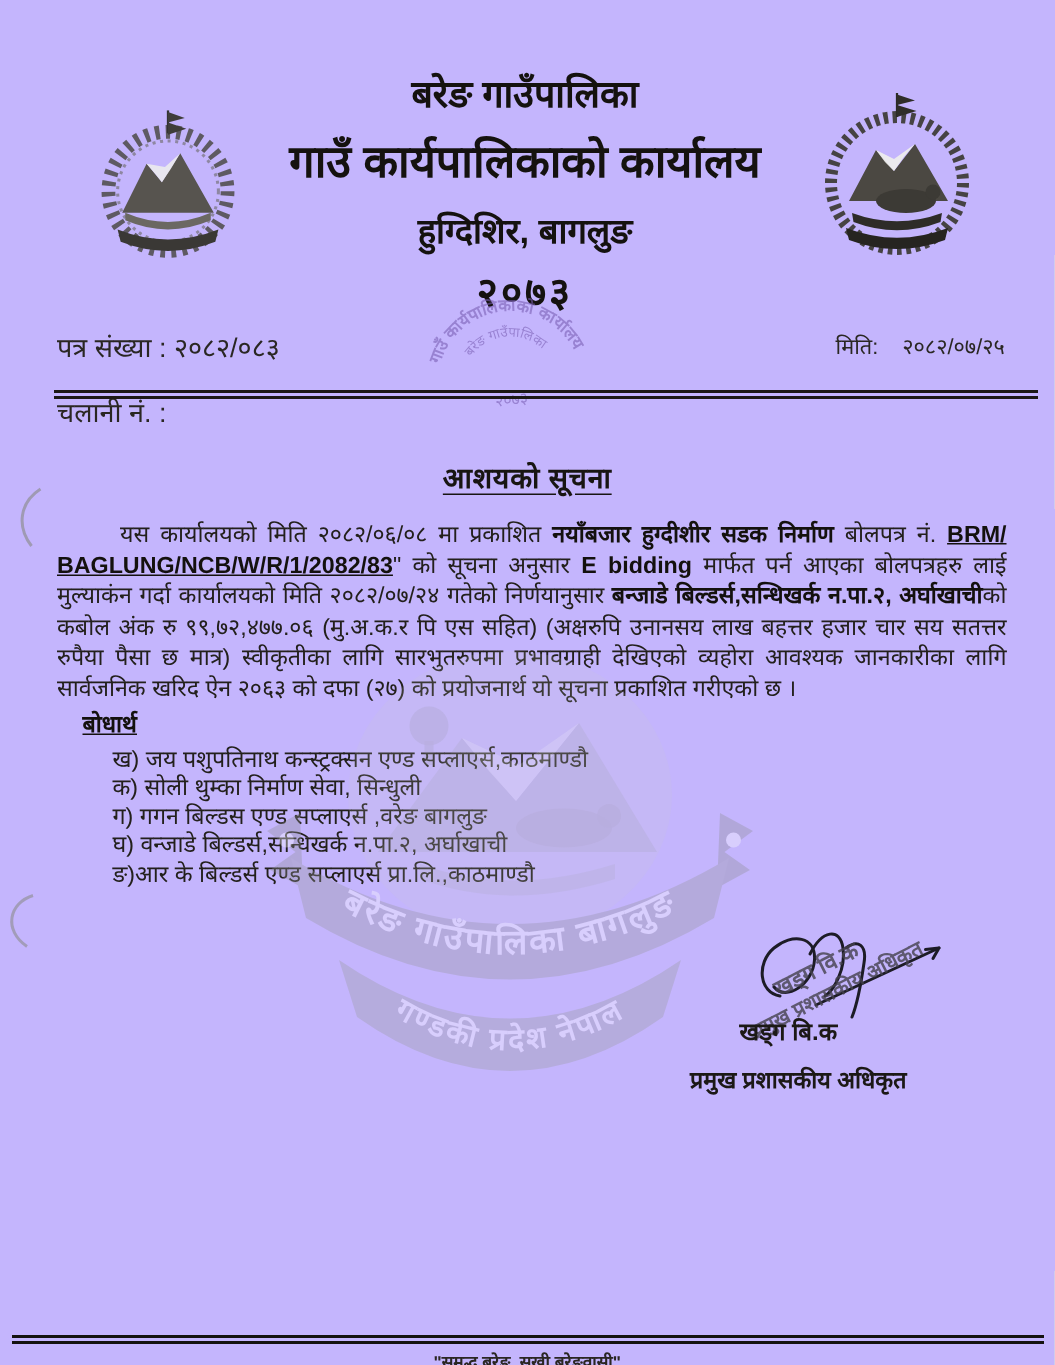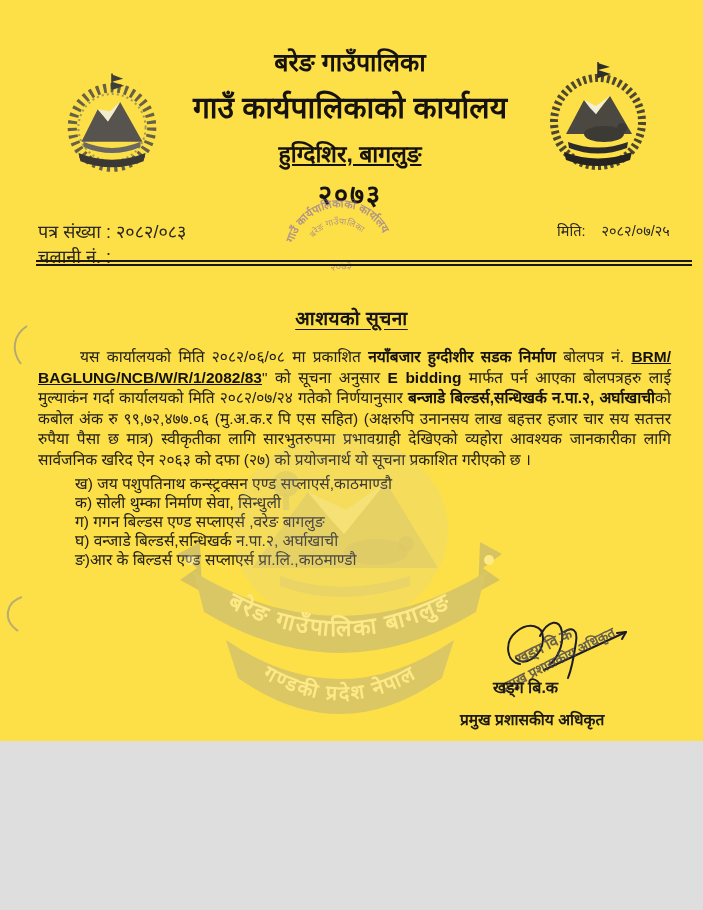--- a/index.html
+++ b/index.html
@@ -1,37 +1,37 @@
 <!DOCTYPE html>
 <html><head>
 <meta charset="utf-8">
 <style>
   html,body { margin:0; padding:0; background:#dedede; }
   .page {
-    position:relative; width:703px; height:741px; margin:0 auto;
-    background:#fde047; overflow:hidden;
+    position:relative; width:703px; height:910px; margin:0 auto;
+    background:#c4b5fd; overflow:hidden;
     font-family:"Liberation Sans","DejaVu Sans",sans-serif;
     color:#25211e;
   }
   
   .letterhead { position:absolute; left:160px; top:44px; width:380px; text-align:center; color:#15120f; }
   .lh1 { font-size:25px; font-weight:bold; }
   .lh2 { font-size:30px; font-weight:bold; margin-top:8px; }
-  .lh3 { font-size:23px; font-weight:bold; margin-top:10px;text-decoration:underline; }
+  .lh3 { font-size:23px; font-weight:bold; margin-top:10px; }
   .lh4 { font-size:23px; font-weight:bold; margin-top:9px; }
   .lh-year { font-size:27px; font-weight:bold; margin-top:6px; letter-spacing:2px; }
   .emblem { position:absolute; }
   .emblem-left  { left:56px;  top:70px; width:112px; height:108px; }
   .emblem-right { left:538px; top:56px; width:120px; height:132px; }
   
   .round-stamp { position:absolute; left:279px; top:170px; width:116px; height:116px;
                  opacity:.58; transform:rotate(-6deg); }
   
   .meta-left { position:absolute; left:38px; top:219px; font-size:18px; color:#2a2723; }
-  .meta-left .row2 { margin-top:1px; }
+  .meta-left .row2 { margin-top:19px; }
   .meta-date { position:absolute; left:557px; top:220px; font-size:14.5px; display:flex; gap:16px; color:#2a2723; }
   .rule { position:absolute; left:36px; width:656px; top:260px; height:2px;
           border-top:2px solid #1b1815; border-bottom:2px solid #1b1815; }
   
   .subject { position:absolute; left:0; right:0; top:272px; text-align:center;
              font-size:19px; font-weight:bold; text-decoration:underline;
              text-underline-offset:4px; letter-spacing:.5px; color:#181512;margin-top:33px; }
   
   .body-block { position:absolute; left:38px; top:327px; width:633px;
                 font-size:15.5px; line-height:20.6px; text-align:justify; color:#23201c;margin-top:20px; }
@@ -120,20 +120,21 @@
   <div class="meta-date">
     <span>मिति:</span>
     <span>२०८२/०७/२५</span>
   </div>
   <div class="rule"></div>
 
   <div class="subject">आशयको सूचना</div>
 
   <div class="body-block">
     <p><span class="">यस कार्यालयको मिति २०८२/०६/०८ मा प्रकाशित </span><span class="b">नयाँबजार हुग्दीशीर सडक निर्माण</span><span class=""> बोलपत्र नं. </span><span class="bu">BRM/ BAGLUNG/NCB/W/R/1/2082/83</span><span class="">" को सूचना अनुसार </span><span class="b">E bidding</span><span class=""> मार्फत पर्न आएका बोलपत्रहरु लाई मुल्याकंन गर्दा कार्यालयको मिति २०८२/०७/२४ गतेको निर्णयानुसार </span><span class="b">बन्जाडे बिल्डर्स,सन्धिखर्क न.पा.२, अर्घाखाची</span><span class="">को कबोल अंक रु ९९,७२,४७७.०६  (मु.अ.क.र पि एस सहित) (अक्षरुपि उनानसय लाख बहत्तर हजार चार सय सतत्तर रुपैया पैसा छ मात्र) स्वीकृतीका लागि सारभुतरुपमा प्रभावग्राही देखिएको व्यहोरा आवश्यक जानकारीका लागि सार्वजनिक खरिद ऐन २०६३ को दफा (२७) को प्रयोजनार्थ यो सूचना प्रकाशित गरीएको छ ।</span></p>
+    <div class="bodharth-label">बोधार्थ</div>
     <div class="bodharth-list">
       <div>ख) जय पशुपतिनाथ कन्स्ट्रक्सन एण्ड सप्लाएर्स,काठमाण्डौ</div>
       <div>क) सोली थुम्का निर्माण सेवा, सिन्धुली</div>
       <div>ग) गगन बिल्डस एण्ड सप्लाएर्स ,वरेङ बागलुङ</div>
       <div>घ) वन्जाडे बिल्डर्स,सन्धिखर्क न.पा.२, अर्घाखाची</div>
       <div>ङ)आर के बिल्डर्स एण्ड सप्लाएर्स प्रा.लि.,काठमाण्डौ</div>
     </div>
   </div>
 
   <svg class="watermark" viewBox="0 0 360 340">

